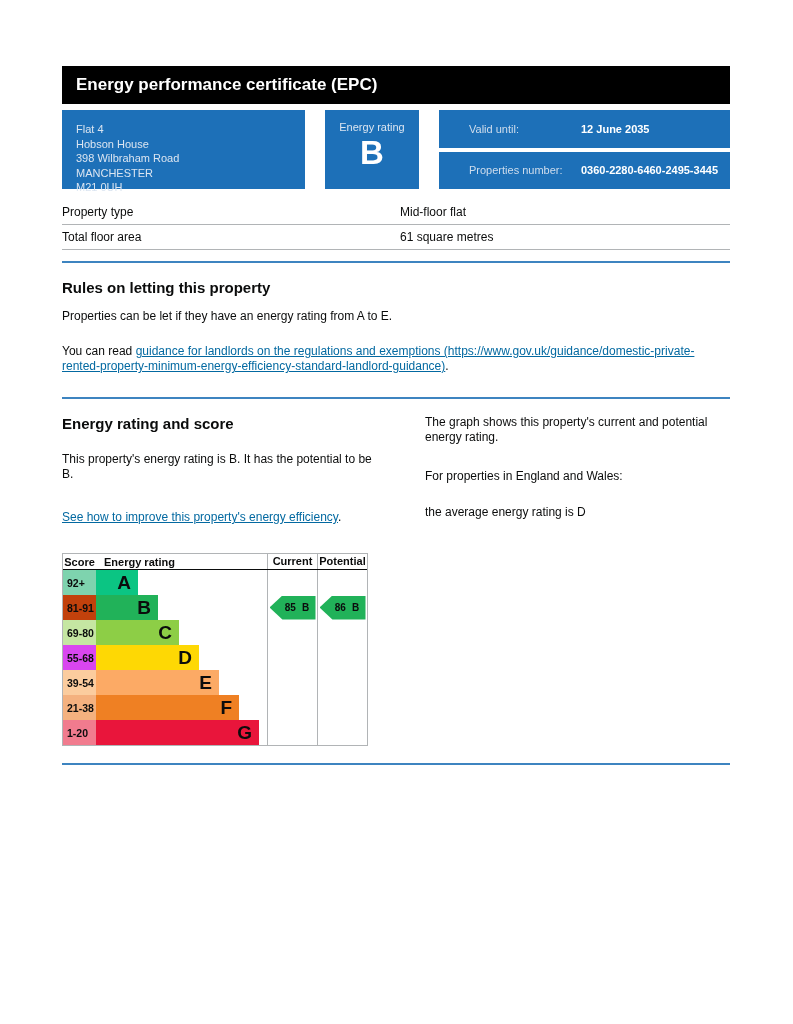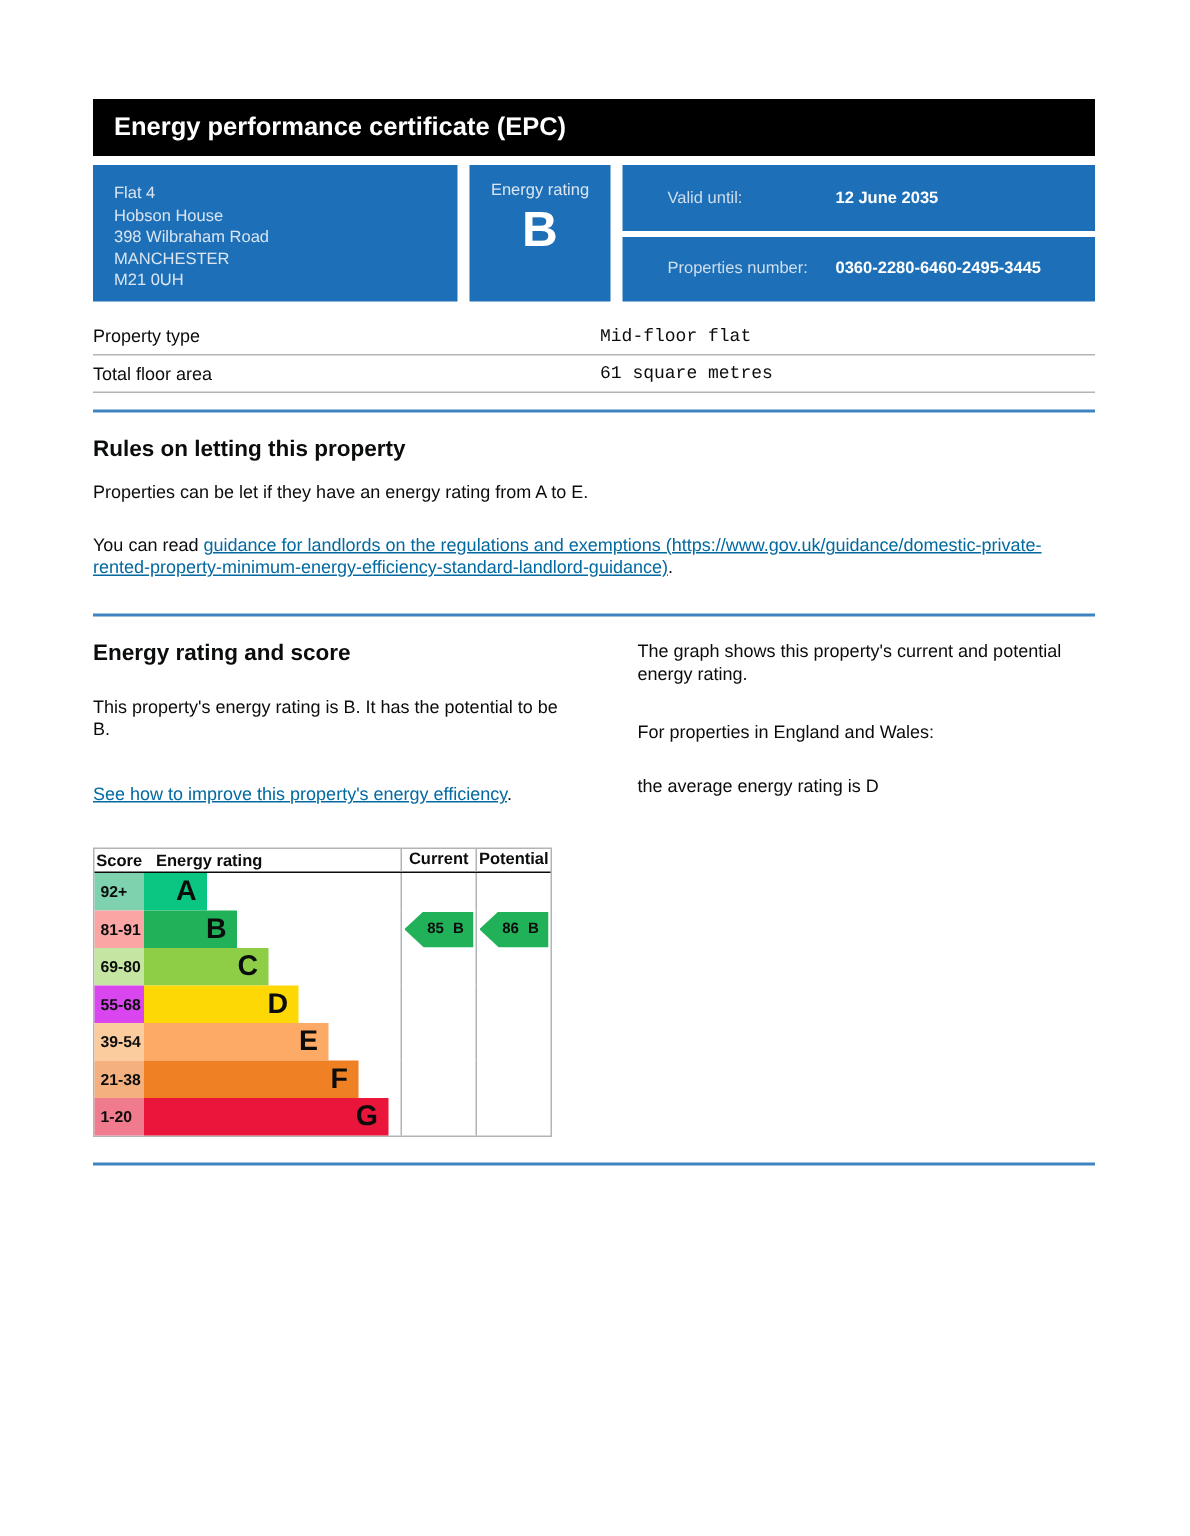--- a/index.html
+++ b/index.html
@@ -14,36 +14,36 @@
 
   
   .banner {
     background:#000000; color:#ffffff;
     height:38px; line-height:38px;
     font-size:17px; font-weight:bold;
     padding-left:14px;
   }
 
   
-  .summary { display:flex; gap:8px; margin-top:6px; height:91px; }
+  .summary { display:flex; gap:20px; margin-top:6px; height:79px; }
   .bluebox { background:#1d70b8; color:#ffffff; }
   .address-box { width:243px; padding:12px 14px; font-size:11px; line-height:14.5px; color:#dbe5f1; }
   .rating-box { width:94px; text-align:center; padding-top:11px; }
   .rating-box .rating-label { font-size:11px; color:#dbe5f1; }
   .rating-box .rating-letter { font-size:33px; font-weight:bold; line-height:40px; color:#ffffff; }
   .meta-col { flex:1; display:flex; flex-direction:column; gap:4px; }
   .meta-row { flex:1; display:flex; align-items:center; padding-left:30px; }
   .meta-label { font-size:11px; color:#cfdded; width:112px; }
   .meta-value { font-size:11px; font-weight:bold; color:#ffffff; }
 
   
   .facts { margin-top:11px; }
   .fact-row { display:flex; align-items:center; height:25px; border-bottom:1px solid #b1b4b6; font-size:12px; }
   .fact-label { width:338px; }
-  .fact-value { flex:1;font-family:Liberation Mono, monospace; }
+  .fact-value { flex:1; }
 
   .rule { border:none; border-top:2px solid #3d84c0; margin:0; }
   .rule-1 { margin-top:11px; }
   .rule-2 { margin-top:23px; }
   .rule-3 { margin-top:17px; }
 
   
   h2 { font-size:15px; font-weight:bold; margin-top:16px; }
   .body-text { font-size:12px; line-height:15px; margin-top:13px; }
   a.doc-link { color:#0369a1; text-decoration:underline; }
@@ -66,21 +66,21 @@
   .band-row { display:flex; height:25px; }
   .score-cell { width:33px; display:flex; align-items:center; padding-left:4px; font-weight:bold; font-size:10.5px; }
   .bar-area { flex:1; }
   .band-bar { height:25px; display:flex; align-items:center; justify-content:flex-end; padding-right:7px; font-weight:bold; font-size:19px; }
   .cur-cell, .pot-cell { width:50px; border-left:1px solid #b1b4b6; display:flex; align-items:center; justify-content:center; }
 
   .w-a{width:42px}.w-b{width:62px}.w-c{width:83px}.w-d{width:103px}
   .w-e{width:123px}.w-f{width:143px}.w-g{width:163px}
   .bg-a{background:#0bc583}.bg-b{background:#21b259}.bg-c{background:#8dce46}
   .bg-d{background:#fed804}.bg-e{background:#fcaa65}.bg-f{background:#ef8023}.bg-g{background:#e9153b}
-  .tint-a{background:#7ed3ae}.tint-b{background:#fca5a5}.tint-c{background:#c5e6a2}
+  .tint-a{background:#7ed3ae}.tint-b{background:#c2410c}.tint-c{background:#c5e6a2}
   .tint-d{background:#d946ef}.tint-e{background:#fbcc9e}.tint-f{background:#f4b17f}.tint-g{background:#f17b8e}
 
   .arrow {
     width:46px; height:24px; background:#21b259;
     clip-path:polygon(0 50%, 28% 0, 100% 0, 100% 100%, 28% 100%);
     display:flex; align-items:center; justify-content:center;
     font-size:10px; font-weight:bold; color:#0b0c0c; padding-left:9px;
   }
   .arrow .gap { display:inline-block; width:6px; }
 </style>

